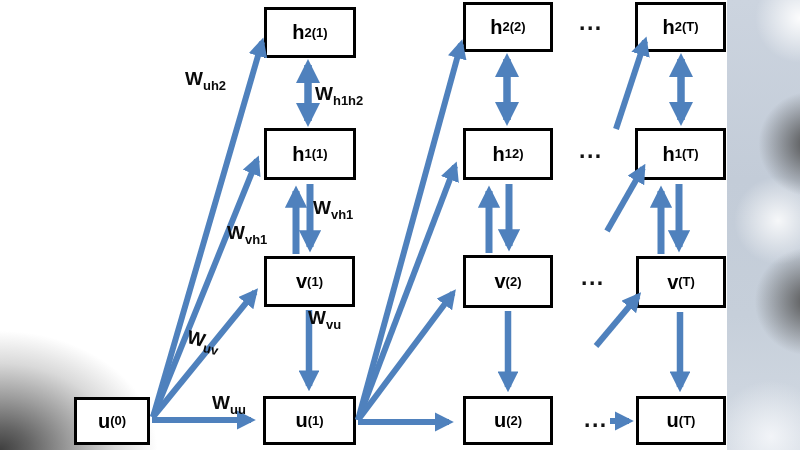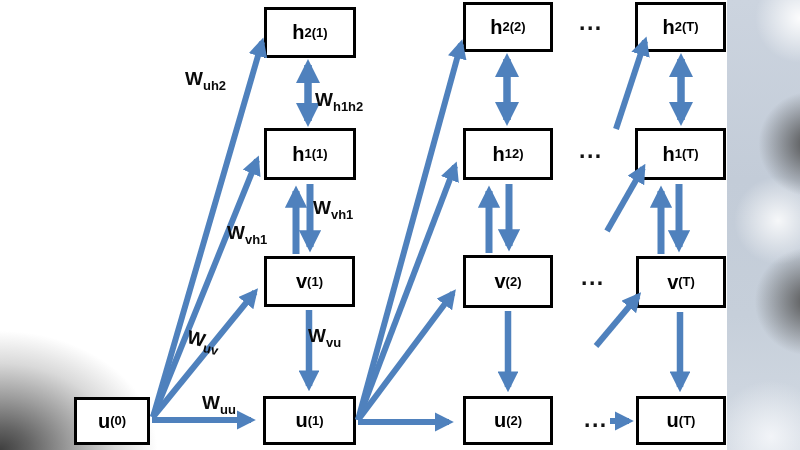--- a/index.html
+++ b/index.html
@@ -152,25 +152,25 @@
       <sub></sub>
       <sup>(T)</sup>
     </div>
   <div class="node" style="left:636px;top:396px;width:90px;height:49px">
       <span>u</span>
       <sub></sub>
       <sup>(T)</sup>
     </div>
 
   <div class="wlabel" style="left:185px;top:68px"><span>W</span><sub>uh2</sub></div>
-  <div class="wlabel" style="left:315px;top:89px"><span>W</span><sub>h1h2</sub></div>
+  <div class="wlabel" style="left:315px;top:83px"><span>W</span><sub>h1h2</sub></div>
   <div class="wlabel" style="left:313px;top:197px"><span>W</span><sub>vh1</sub></div>
   <div class="wlabel" style="left:227px;top:222px"><span>W</span><sub>vh1</sub></div>
   <div class="wlabel" style="left:187px;top:330px;transform:rotate(14deg)"><span>W</span><sub>uv</sub></div>
-  <div class="wlabel" style="left:308px;top:325px"><span>W</span><sub>vu</sub></div>
-  <div class="wlabel" style="left:202px;top:392px"><span>W</span><sub>uu</sub></div>
+  <div class="wlabel" style="left:308px;top:307px"><span>W</span><sub>vu</sub></div>
+  <div class="wlabel" style="left:212px;top:392px"><span>W</span><sub>uu</sub></div>
 
   <div class="dots" style="left:579px;top:8px">...</div>
   <div class="dots" style="left:579px;top:136px">...</div>
   <div class="dots" style="left:581px;top:263px">...</div>
   <div class="dots" style="left:584px;top:405px">...</div>
 
 </div>
 
 </body></html>

